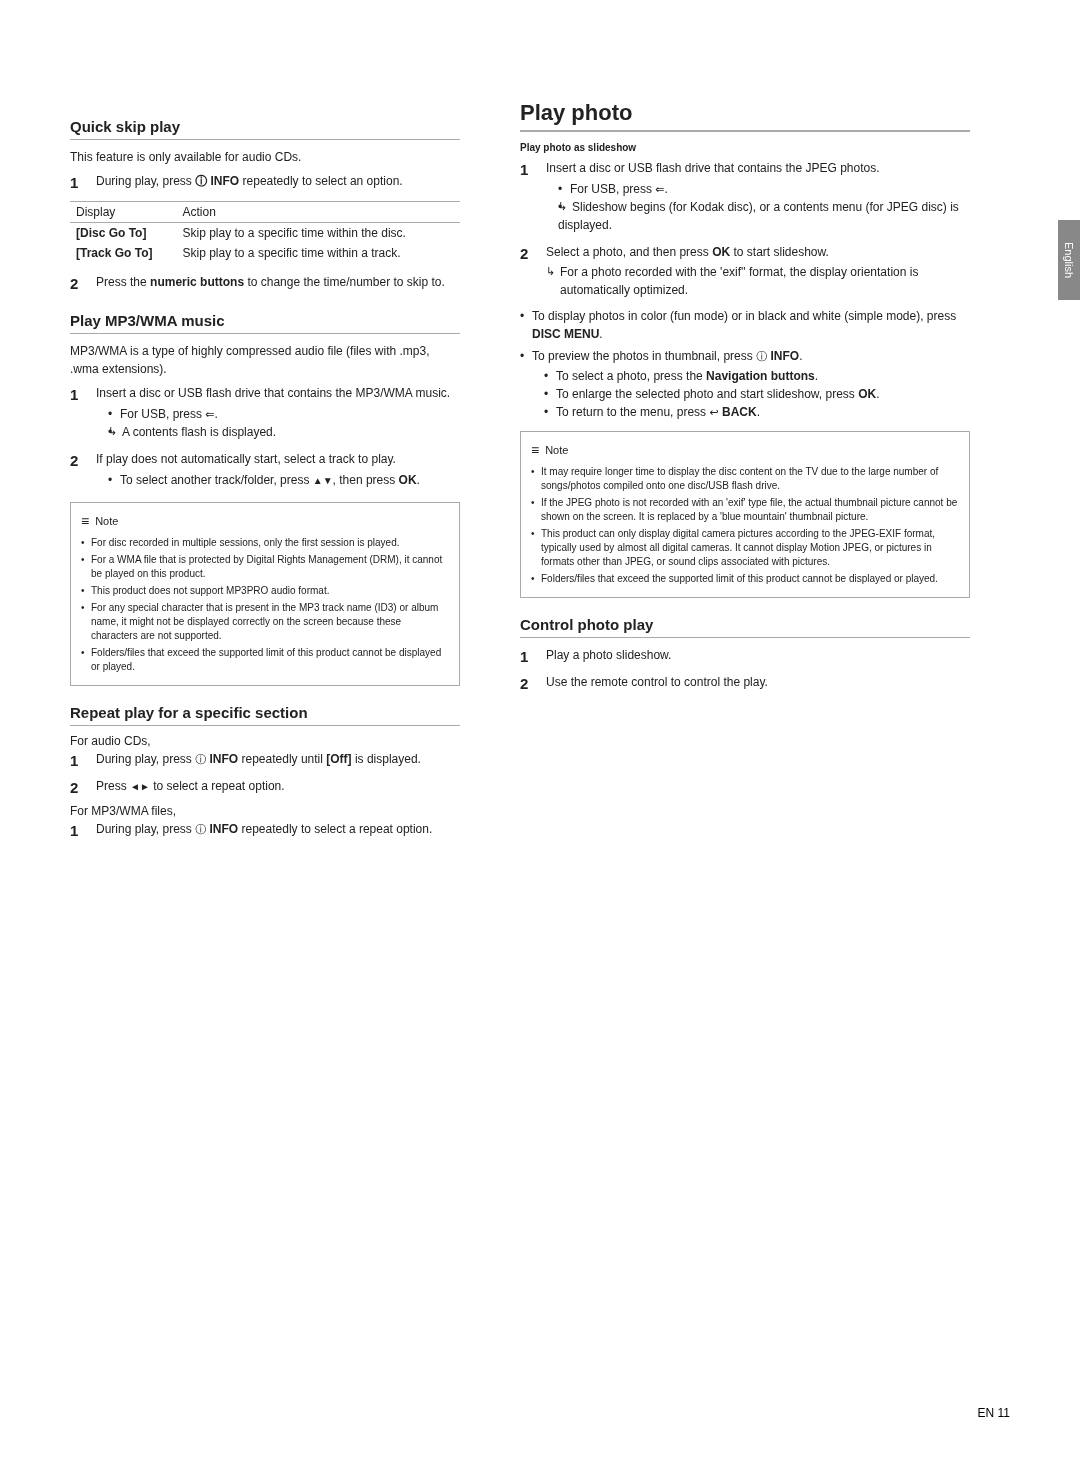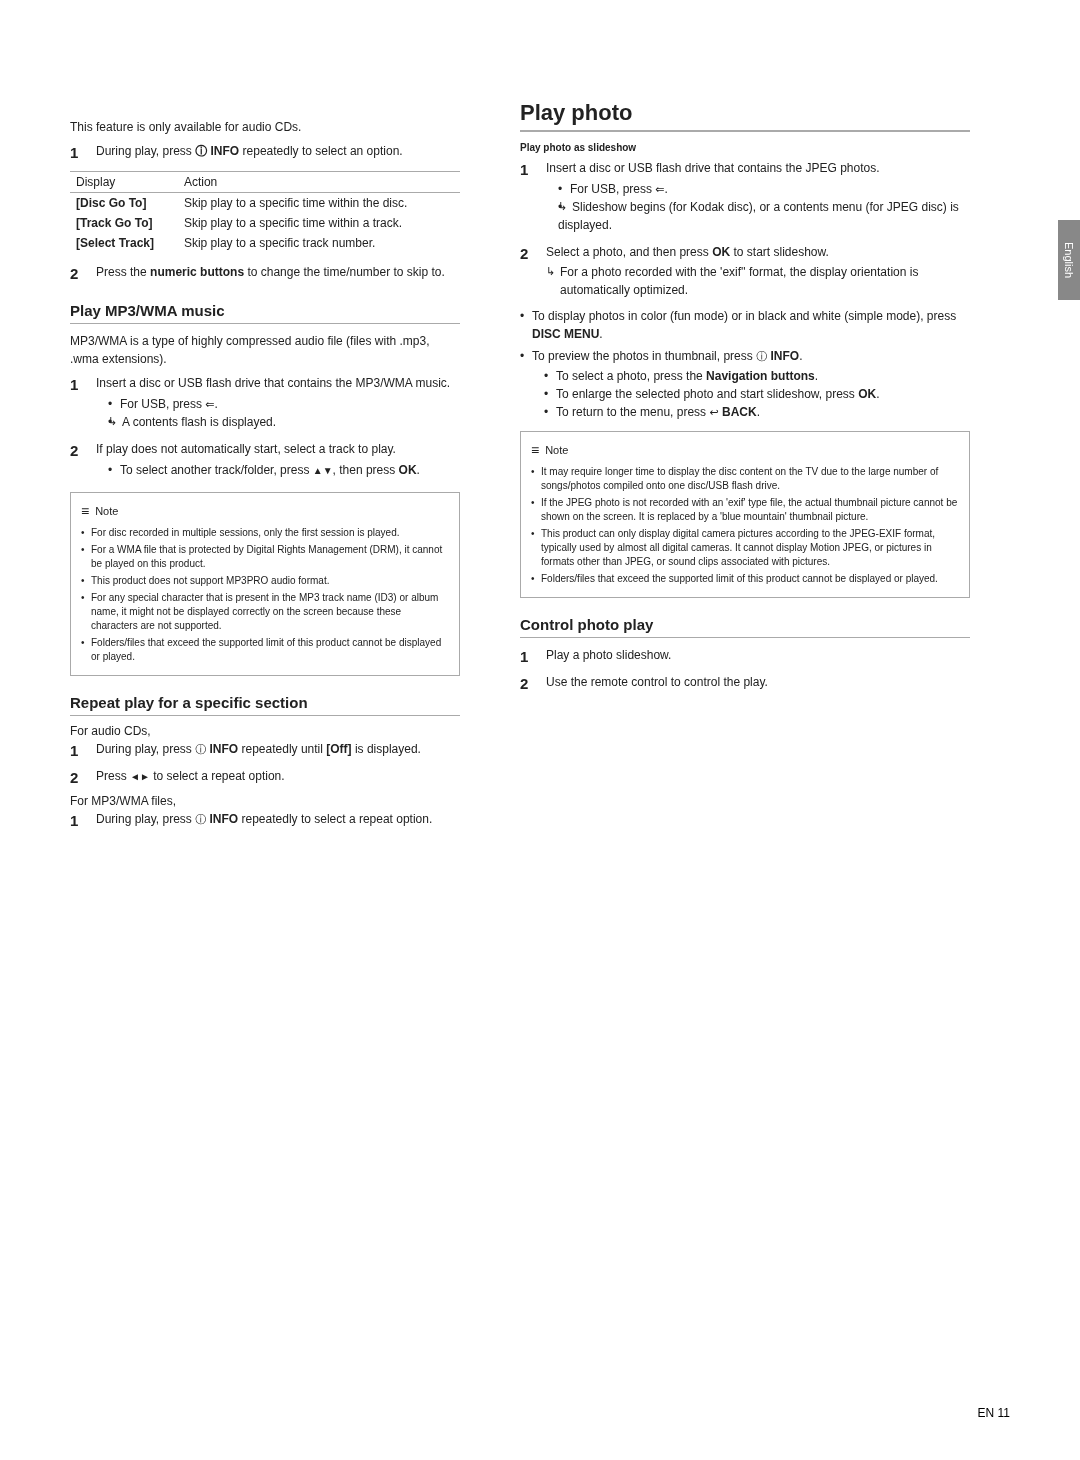--- a/index.html
+++ b/index.html
@@ -187,20 +187,21 @@
 </head>
 <body>
 
 <div class="sidebar-tab">English</div>
 
 <div class="page">
 
   <div class="left-col">
 
     <div class="section-gap">
+      <div class="section-title">Quick skip play</div>
       <p class="body-text">This feature is only available for audio CDs.</p>
 
       <div class="numbered-item">
         <span class="num">1</span>
         <div class="numbered-content">
           <span>During play, press</span>
           <span class="bold"> ⓘ <span>INFO</span></span>
           <span>repeatedly to select an option.</span>
         </div>
       </div>
@@ -215,24 +216,20 @@
           </thead>
           <tbody id="skip-table-body">
               <tr>
                 <td>[Disc Go To]</td>
                 <td>Skip play to a specific time within the disc.</td>
               </tr>
               <tr>
                 <td>[Track Go To]</td>
                 <td>Skip play to a specific time within a track.</td>
               </tr>
-              <tr>
-                <td>[Select Track]</td>
-                <td>Skip play to a specific track number.</td>
-              </tr>
             </tbody>
         </table>
       </div>
 
       <div class="numbered-item">
         <span class="num">2</span>
         <div class="numbered-content">
           <span>Press the</span>
           <span class="bold">numeric buttons</span>
           <span>to change the time/number to skip to.</span>

